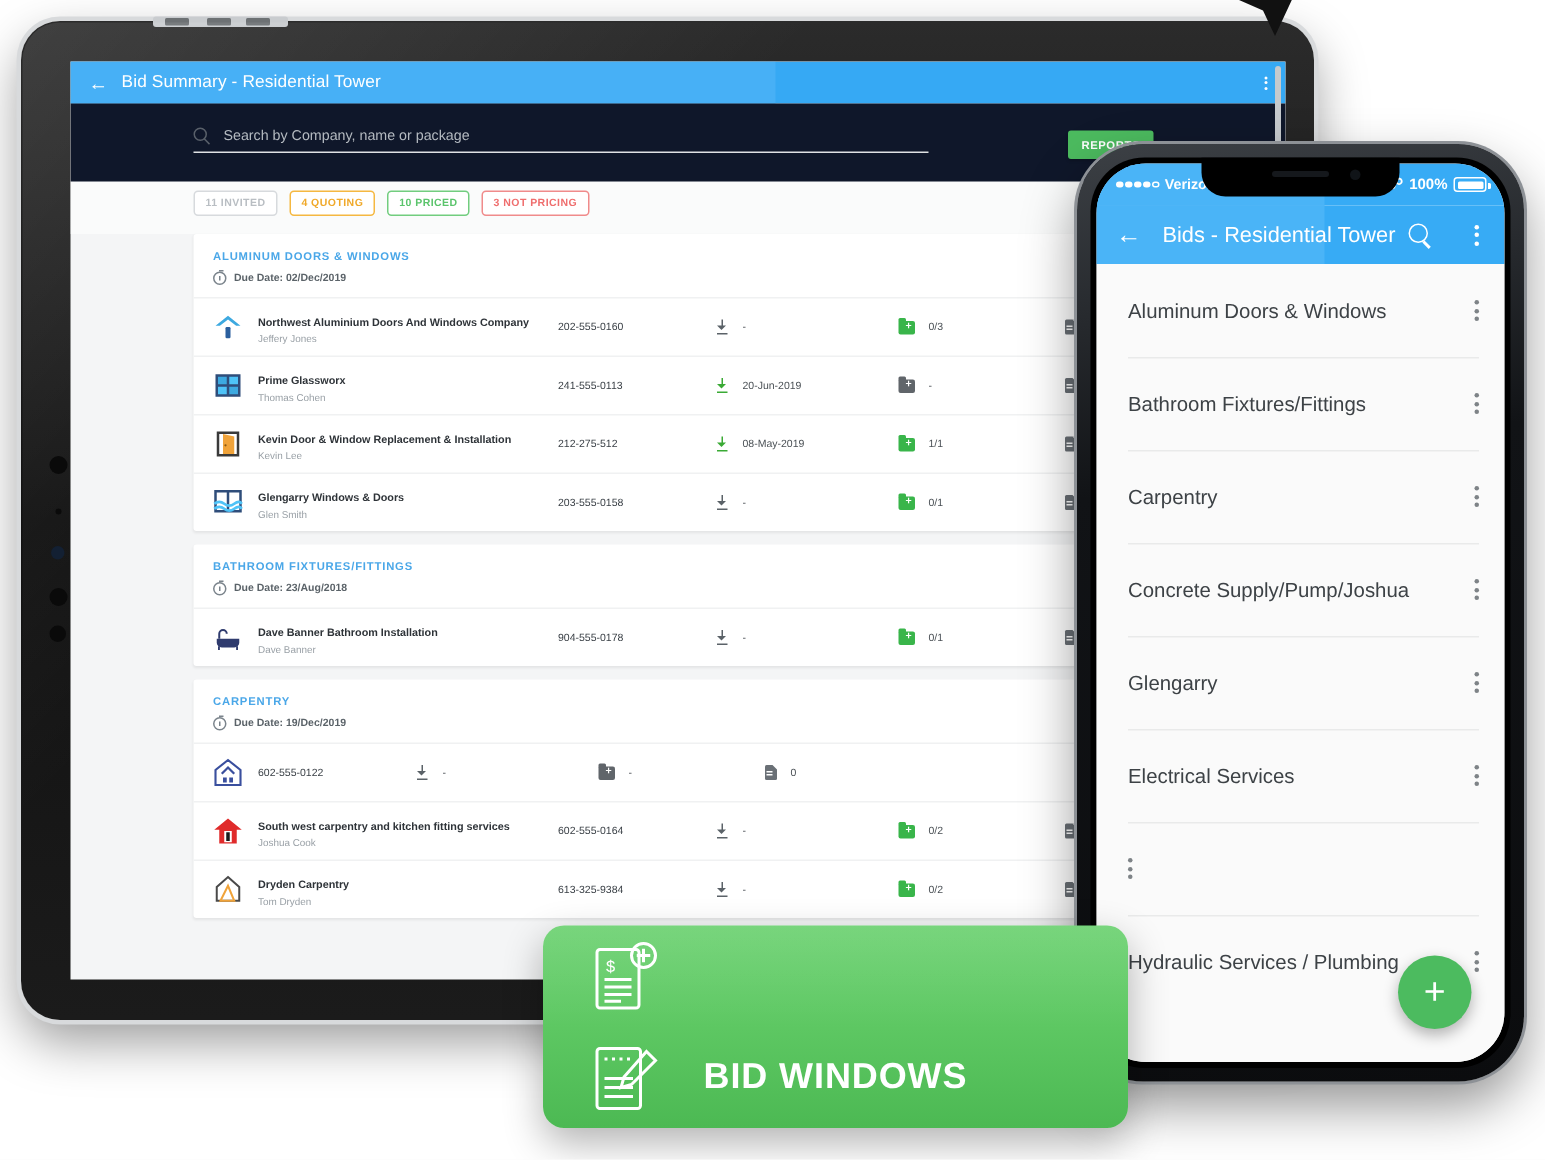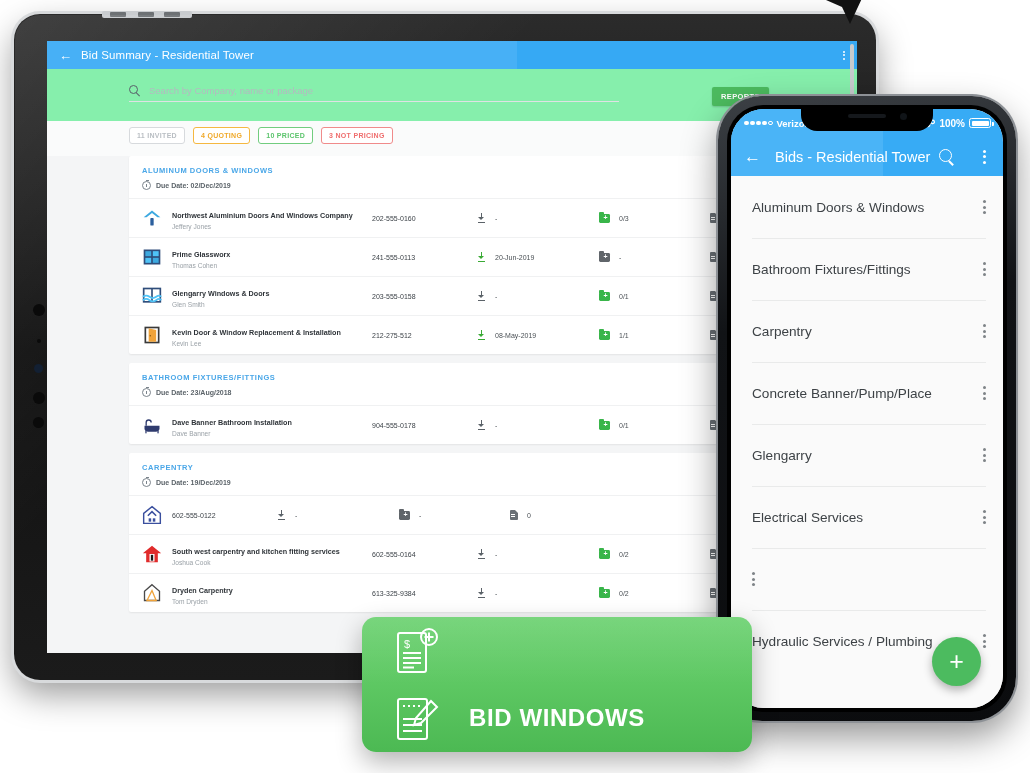--- a/index.html
+++ b/index.html
@@ -54,21 +54,21 @@
   #app-bar:before{
     content:""; position:absolute; left:0; top:0; bottom:0; width:58%;
     background:#47b0f6;
   }
   #back-arrow { position:relative; margin-left: 12px; color: #fff; font-size: 13px; line-height:1; }
   #app-title { position:relative; margin-left: 9px; color: #fff; font-size: 11.5px; letter-spacing:.1px;}
   #app-kebab { position:absolute; right: 12px; display:flex; flex-direction:column; gap:1.5px; }
   #app-kebab i { width:2px; height:2px; background:#fff; border-radius:50%; display:block;}
 
   
-  #toolbar { height: 52px; background:#86efac; position: relative; }
+  #toolbar { height: 52px; background:#0f172a; position: relative; }
   #search-wrap {
     position:absolute; left: 82px; top: 16px; width: 490px;
     display:flex; align-items:center; gap:9px;
     border-bottom: 1px solid #dfe2e4; padding-bottom: 5px;
   }
   #search-icon { width:11px; height:11px; position:relative; flex:none;}
   #search-icon:before{content:"";position:absolute;left:0;top:0;width:7px;height:7px;border:1.4px solid #59606a;border-radius:50%;}
   #search-icon:after{content:"";position:absolute;left:6.6px;top:7px;width:4.5px;height:1.4px;background:#59606a;transform:rotate(45deg);transform-origin:left;}
   #search-input{
     border:none; outline:none; background:transparent;
@@ -362,20 +362,53 @@
                 <span class="doc-icon"></span>
                 <span class="mini-val">0</span>
               </span>
               <span class="status invited">
                 <div class="s-main">Invited</div>
               </span>
             </div>
             <div class="row">
               <span class="avatar">
                 <svg viewBox="0 0 24 24">
+                  <rect x="3" y="2" width="18" height="20" fill="#3a3a3a"></rect>
+                  <rect x="5" y="4" width="14" height="16" fill="#ffffff"></rect>
+                  <path d="M8 4 L17 6 L17 20 L8 20 Z" fill="#f0a33a"></path>
+                  <circle cx="10" cy="13" r="0.9" fill="#8a5a12"></circle>
+                </svg>
+              </span>
+              <span class="names"><span class="co-name">Kevin Door &amp; Window Replacement &amp; Installation</span><div class="person">Kevin Lee</div></span>
+              <span class="phone">212-275-512</span>
+              <span class="cell-dl">
+                <span class="dl-icon green">
+                  <i></i>
+                  <b></b>
+                  <u></u>
+                </span>
+                <span class="mini-val">08-May-2019</span>
+              </span>
+              <span class="cell-folder">
+                <span class="folder-icon green">
+                  <span>+</span>
+                </span>
+                <span class="mini-val">1/1</span>
+              </span>
+              <span class="cell-doc">
+                <span class="doc-icon"></span>
+                <span class="mini-val">0</span>
+              </span>
+              <span class="status invited">
+                <div class="s-main">Invited</div>
+              </span>
+            </div>
+            <div class="row">
+              <span class="avatar">
+                <svg viewBox="0 0 24 24">
                   <rect x="2" y="3" width="20" height="16" fill="none" stroke="#2f4d7a" stroke-width="2"></rect>
                   <line x1="12" y1="3" x2="12" y2="19" stroke="#2f4d7a" stroke-width="2"></line>
                   <path d="M1 13 q4 -3 8 0 t8 0 t6 0" stroke="#4fc3f7" stroke-width="2.2" fill="none"></path>
                   <path d="M1 17 q4 -3 8 0 t8 0 t6 0" stroke="#4fc3f7" stroke-width="2.2" fill="none"></path>
                 </svg>
               </span>
               <span class="names"><span class="co-name">Glengarry Windows &amp; Doors</span><div class="person">Glen Smith</div></span>
               <span class="phone">203-555-0158</span>
               <span class="cell-dl">
                 <span class="dl-icon grey">
@@ -383,53 +416,20 @@
                   <b></b>
                   <u></u>
                 </span>
                 <span class="mini-val">-</span>
               </span>
               <span class="cell-folder">
                 <span class="folder-icon green">
                   <span>+</span>
                 </span>
                 <span class="mini-val">0/1</span>
-              </span>
-              <span class="cell-doc">
-                <span class="doc-icon"></span>
-                <span class="mini-val">0</span>
-              </span>
-              <span class="status invited">
-                <div class="s-main">Invited</div>
-              </span>
-            </div>
-            <div class="row">
-              <span class="avatar">
-                <svg viewBox="0 0 24 24">
-                  <rect x="3" y="2" width="18" height="20" fill="#3a3a3a"></rect>
-                  <rect x="5" y="4" width="14" height="16" fill="#ffffff"></rect>
-                  <path d="M8 4 L17 6 L17 20 L8 20 Z" fill="#f0a33a"></path>
-                  <circle cx="10" cy="13" r="0.9" fill="#8a5a12"></circle>
-                </svg>
-              </span>
-              <span class="names"><span class="co-name">Kevin Door &amp; Window Replacement &amp; Installation</span><div class="person">Kevin Lee</div></span>
-              <span class="phone">212-275-512</span>
-              <span class="cell-dl">
-                <span class="dl-icon green">
-                  <i></i>
-                  <b></b>
-                  <u></u>
-                </span>
-                <span class="mini-val">08-May-2019</span>
-              </span>
-              <span class="cell-folder">
-                <span class="folder-icon green">
-                  <span>+</span>
-                </span>
-                <span class="mini-val">1/1</span>
               </span>
               <span class="cell-doc">
                 <span class="doc-icon"></span>
                 <span class="mini-val">0</span>
               </span>
               <span class="status invited">
                 <div class="s-main">Invited</div>
               </span>
             </div>
           </div>
@@ -648,21 +648,21 @@
             </div>
             <div class="ph-item">
               <span class="ph-label">Carpentry</span>
               <span class="ph-kebab">
                 <i></i>
                 <i></i>
                 <i></i>
               </span>
             </div>
             <div class="ph-item">
-              <span class="ph-label">Concrete Banner/Pump/Place</span>
+              <span class="ph-label">Concrete Supply/Pump/Joshua</span>
               <span class="ph-kebab">
                 <i></i>
                 <i></i>
                 <i></i>
               </span>
             </div>
             <div class="ph-item">
               <span class="ph-label">Glengarry</span>
               <span class="ph-kebab">
                 <i></i>

